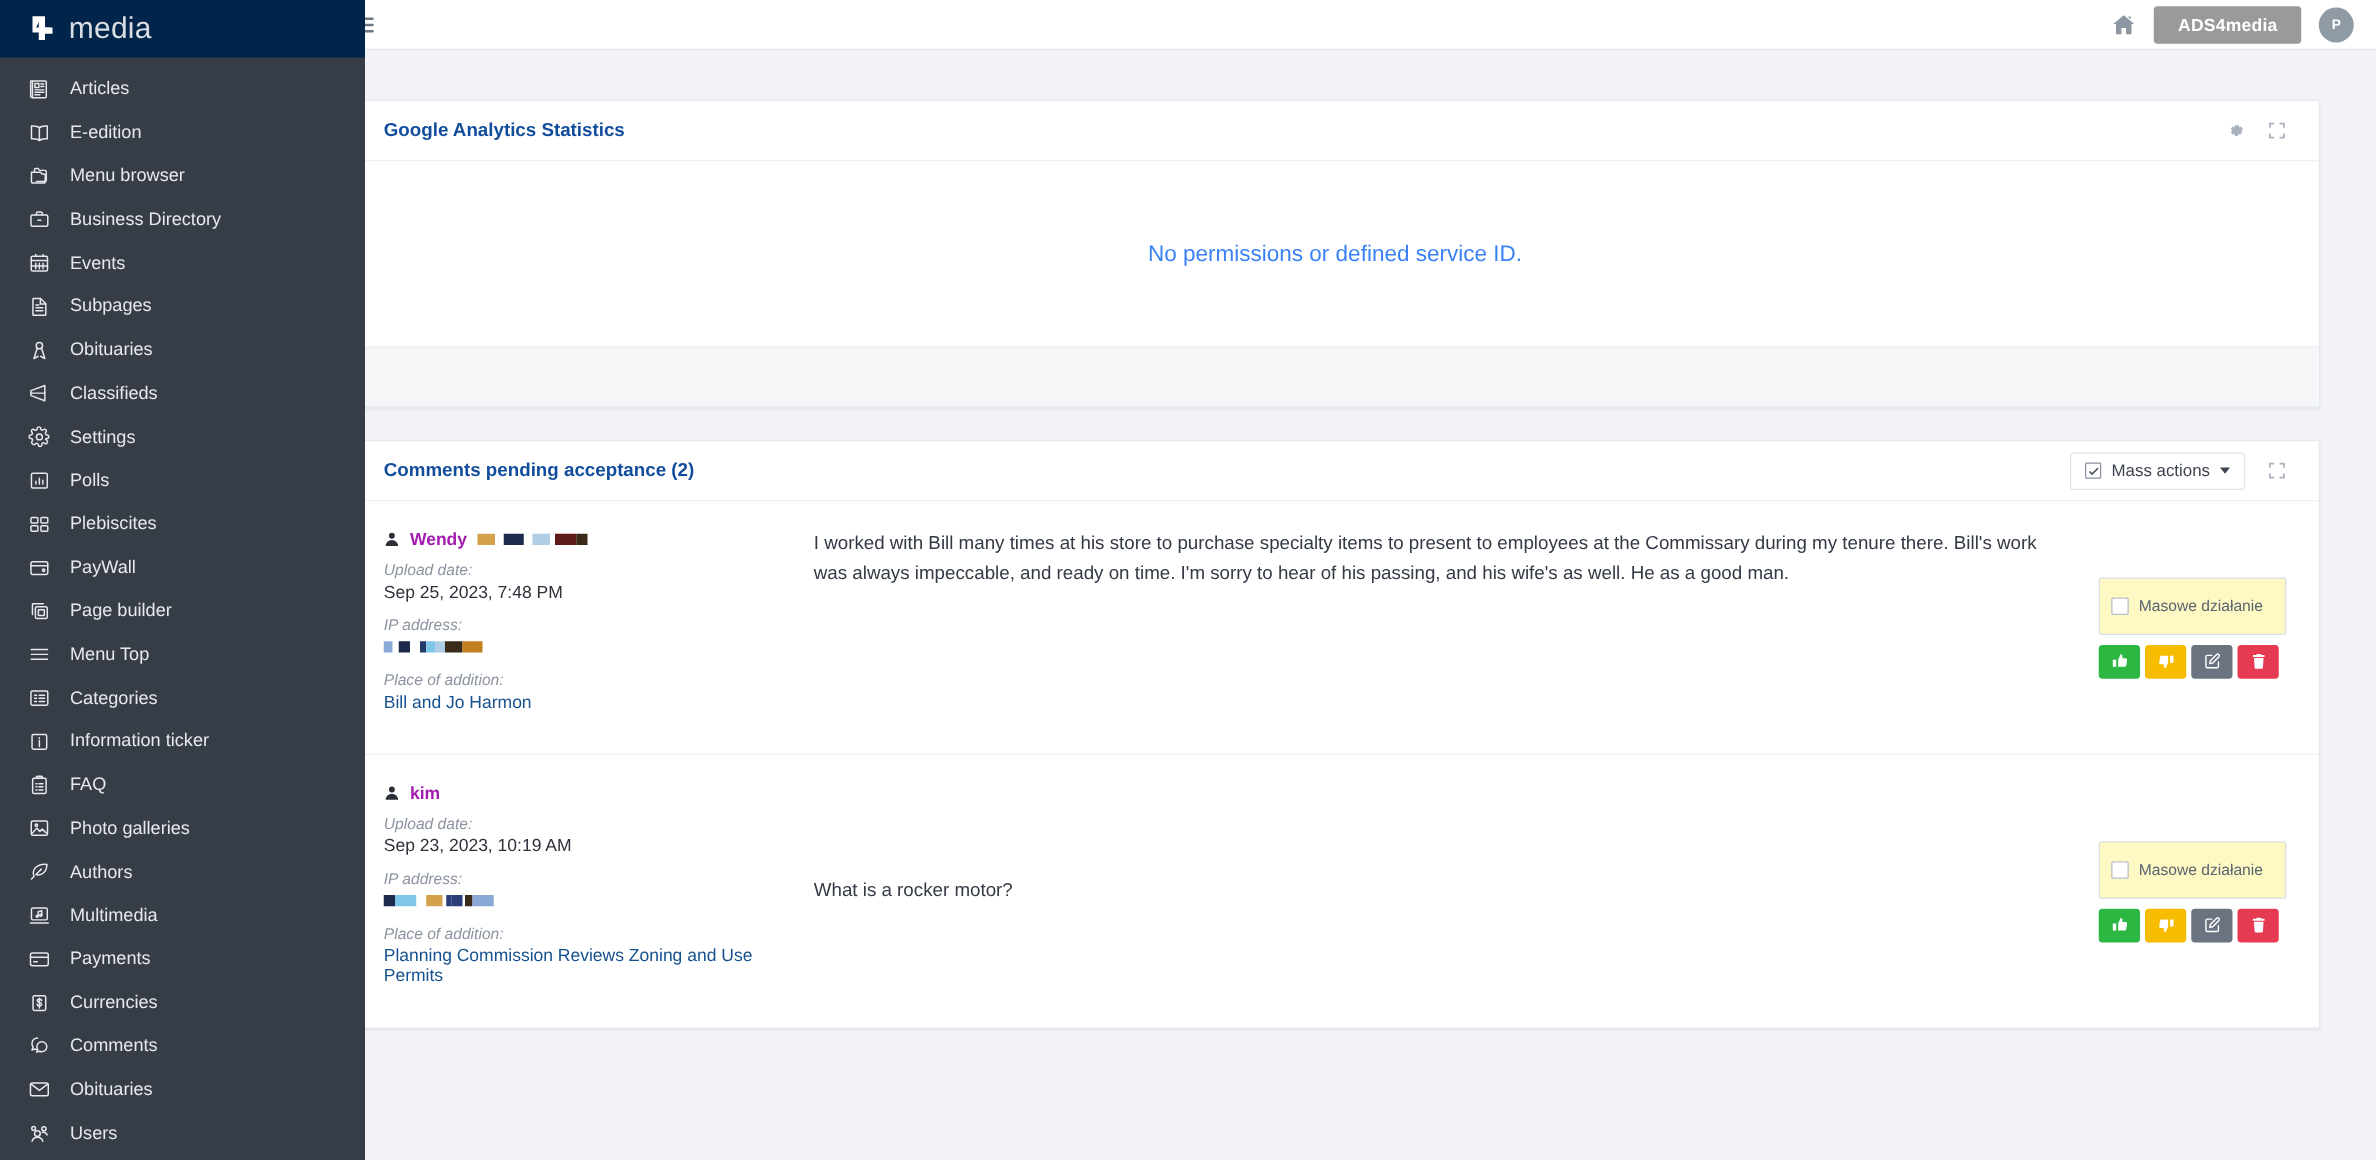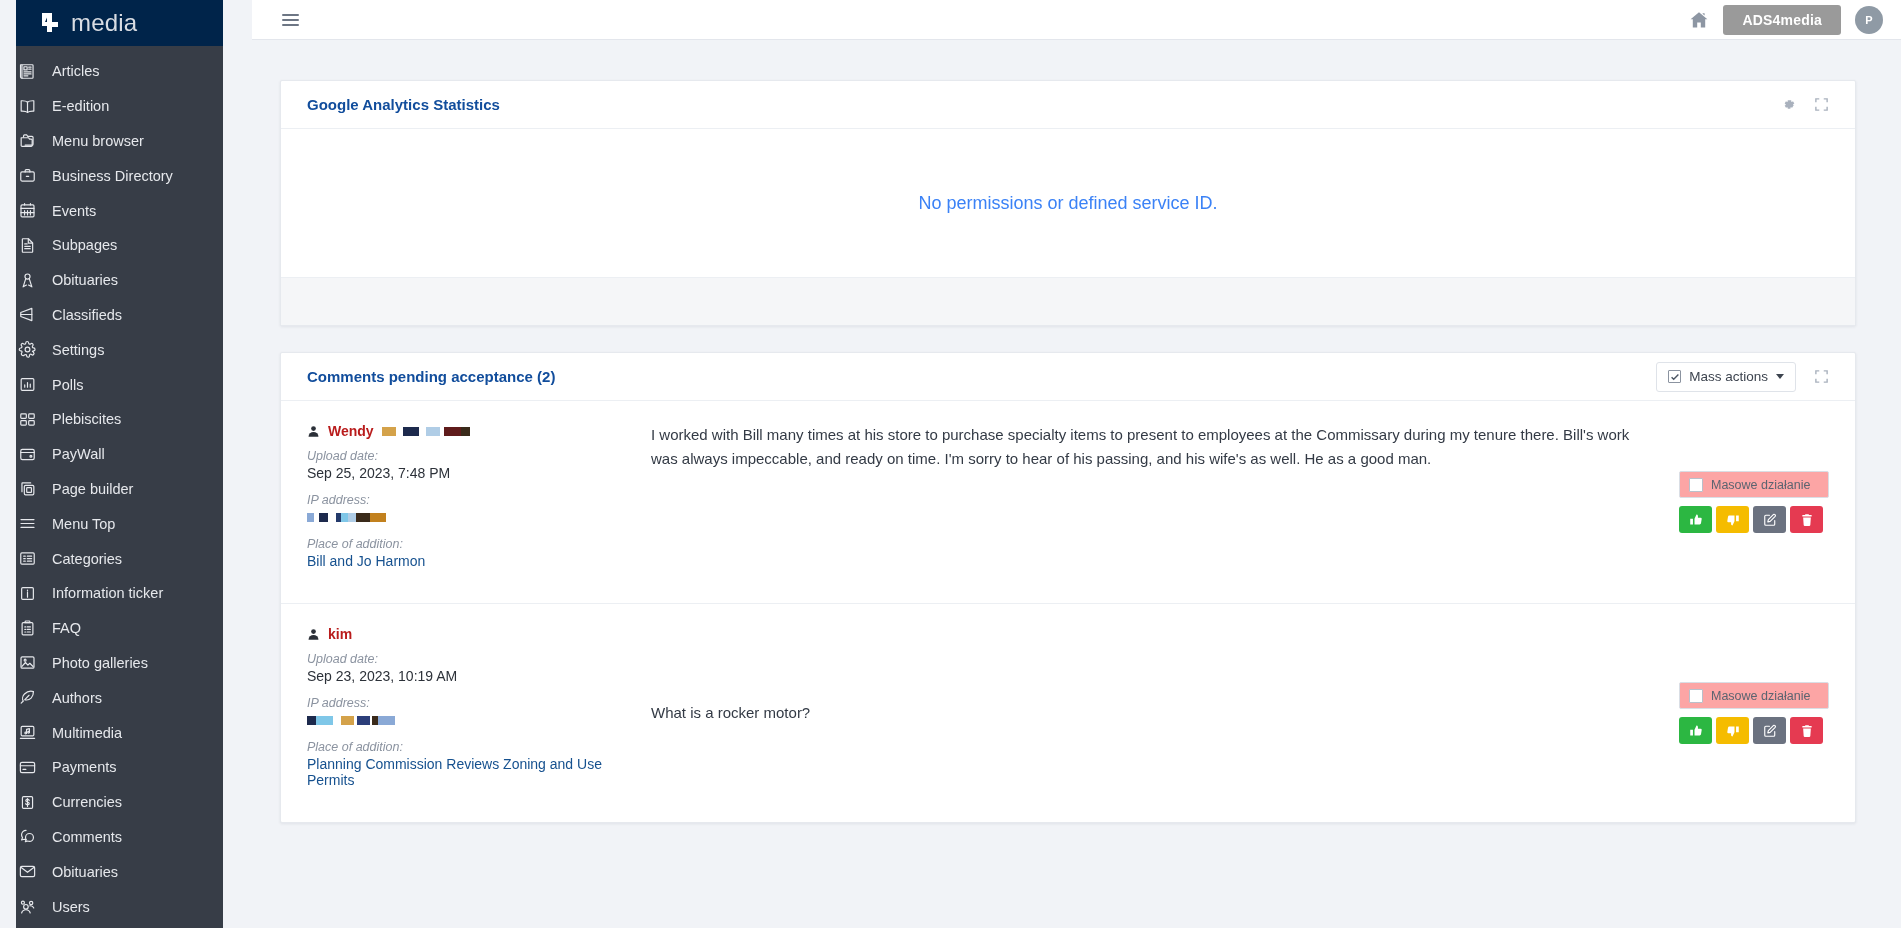--- a/index.html
+++ b/index.html
@@ -6,41 +6,42 @@
   html, body {
     width: 1901px; height: 928px;
     overflow: hidden;
     background: #f1f3f7;
     font-family: "Liberation Sans", sans-serif;
     -webkit-font-smoothing: antialiased;
   }
 
   
   #sidebar {
-    position: absolute; left: 16px; top: 0;
-    width: 207px; height: 928px;
+    position: absolute; left: 0; top: 0;
+    width: 292px; height: 928px;
     background: #373d47;
     z-index: 20;
   }
   #brand {
     height: 46px;
     background: #00244a;
     display: flex; align-items: center;
     padding-left: 22px;
   }
   .brand-mark { width: 27px; height: 27px; flex: 0 0 27px; position: relative; }
   .brand-mark svg { display: block; }
   .brand-text {
     color: #d9dde3; font-size: 24px; font-weight: 300;
     letter-spacing: .2px; margin-left: 6px;
   }
   #navlist { padding-top: 8px; }
   .nav-item {
     display: flex; align-items: center;
     height: 34.8px;
+    padding-left: 20px;
     color: #e6e8ec;
     font-size: 14.5px;
     cursor: pointer;
     text-decoration: none;
   }
   .nav-ico {
     width: 22px; height: 22px; flex: 0 0 22px;
     margin-right: 14px;
     display: flex; align-items: center; justify-content: center;
     color: #e6e8ec;
@@ -127,21 +128,21 @@
   .comment-row {
     display: flex;
     border-bottom: 1px solid #eceff3;
     padding: 22px 26px 22px 26px;
     min-height: 176px;
   }
   .comment-row:last-child { border-bottom: none; }
   .c-meta { width: 318px; flex: 0 0 318px; padding-right: 16px; }
   .c-author {
     display: flex; align-items: center; gap: 8px;
-    font-size: 14px; font-weight: 700; color: #b91c1c;
+    font-size: 14px; font-weight: 700; color: #a21caf;
     margin-bottom: 10px;
   }
   .c-author .user-ico { color: #2b3038; display:block; }
   .redact { display: inline-flex; align-items: center; height: 11px; gap: 0; }
   .redact i { display: inline-block; height: 9px; }
   .lbl-it {
     font-style: italic; color: #8b93a0; font-size: 12.5px;
     margin-bottom: 2px;
   }
   .val {
@@ -158,23 +159,23 @@
   }
   .c-text.centered { align-items: center; }
   .c-actions {
     width: 150px; flex: 0 0 150px;
     display: flex; flex-direction: column;
     align-items: stretch;
     justify-content: center;
   }
   .mass-box {
     border: 1px solid #d9dee5;
-    background: #fca5a5;
+    background: #fef9c3;
     border-radius: 2px;
-    height: 27px;
+    height: 46px;
     display: flex; align-items: center;
     padding: 0 9px;
     gap: 8px;
     margin-bottom: 8px;
     cursor: pointer;
   }
   .mass-box .cb {
     width: 14px; height: 14px; flex: 0 0 14px;
     border: 1px solid #b9c0cb; background: #fff; border-radius: 1px;
   }

